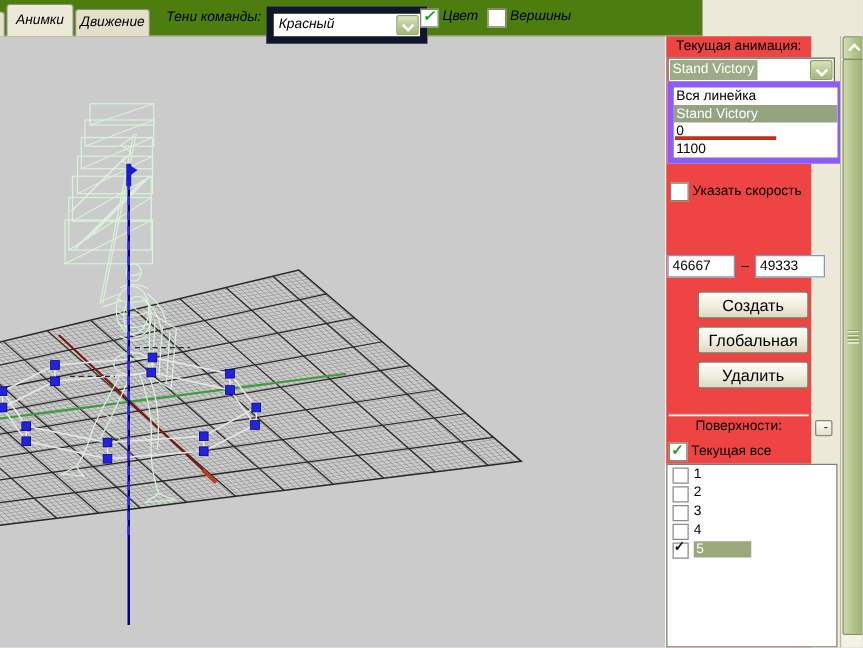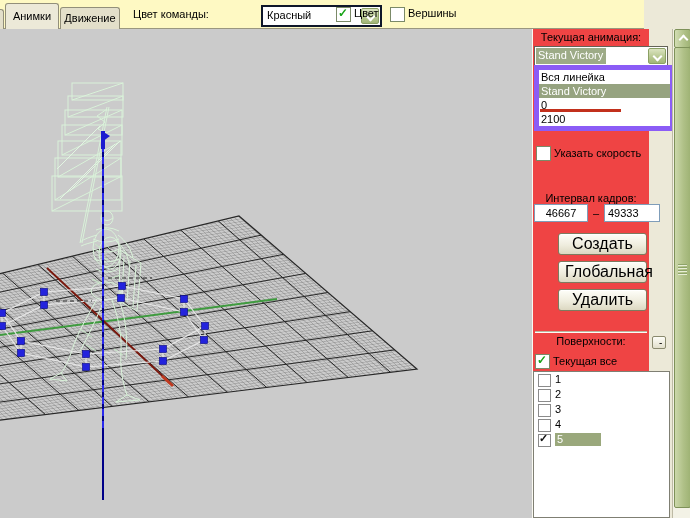--- a/index.html
+++ b/index.html
@@ -1,29 +1,29 @@
 <!DOCTYPE html>
 <html><head>
 <meta charset="utf-8">
 <style>
   html,body{margin:0;padding:0;background:#ece9d8;}
   .app{position:relative;width:690px;height:518px;overflow:hidden;
        font-family:"Liberation Sans",sans-serif;font-size:11px;color:#000;}
 
   
-  .toolbar{position:absolute;left:0;top:0;width:644px;height:28px;
-           background:#fef9c3;border-bottom:1px solid #9a977f;z-index:5;}
+  .toolbar{position:absolute;left:0;top:0;width:562px;height:28px;
+           background:#4d7c0f;border-bottom:1px solid #9a977f;z-index:5;font-style:italic;}
   .tab{position:absolute;border:1px solid #928f7a;border-bottom:none;
        border-radius:3px 3px 0 0;text-align:center;}
   .tab.active{left:5px;top:3px;width:52px;height:25px;line-height:24px;background:#ece9d8;z-index:3;}
   .tab.inactive{left:60px;top:7px;width:58px;height:21px;line-height:20px;background:#e3dfca;}
   .tab-stub{position:absolute;left:0;top:9px;width:3px;height:19px;background:#e3dfca;
             border:1px solid #928f7a;border-left:none;border-bottom:none;border-radius:0 3px 0 0;}
   .tb-label{position:absolute;top:8px;}
-  .combo{position:absolute;background:#fff;border:2px solid #0f172a;margin-left:48px;}
+  .combo{position:absolute;background:#fff;border:6px solid #0f172a;}
   .combo .ctext{position:absolute;left:4px;top:2px;white-space:nowrap;}
   .cbtn{position:absolute;right:1px;top:1px;bottom:1px;width:16px;border-radius:2px;
         background:linear-gradient(180deg,#dbe4c0,#b9c993 55%,#a2b677);
         border:1px solid #8ba064;}
   .chev{position:absolute;left:5px;top:4px;width:5px;height:5px;
         border-right:2px solid #fff;border-bottom:2px solid #fff;transform:rotate(45deg);}
   .chev.up{transform:rotate(-135deg);top:6px;}
   .xpcb{position:absolute;width:13px;height:13px;background:#fff;border:1px solid #7b8a68;}
   .xpcb .mk{position:absolute;left:1px;top:-2px;color:#17a317;font-weight:bold;font-size:12px;}
   .cb-label{position:absolute;top:7px;}
@@ -39,21 +39,21 @@
   .combo1 .sel-text{position:absolute;left:1px;top:1px;bottom:1px;padding:1px 3px 0 2px;
                     background:#9dab87;color:#fff;white-space:nowrap;}
   .ddlist{position:absolute;left:1px;top:36px;width:131px;background:#fff;border:5px solid #8b5cf6;}
   .dd-item{position:relative;height:14px;line-height:14px;padding-left:2px;}
   .dd-item.sel{background:#96a380;color:#fff;}
   .redline{position:absolute;left:1px;bottom:0;width:62%;height:3px;background:#c2301c;}
   .txt{position:absolute;height:14px;background:#fff;border:1px solid #7f9db9;padding:1px 3px;font-size:11px;
        font-family:"Liberation Sans",sans-serif;}
   .btn{position:absolute;left:25px;width:89px;height:22px;border:1px solid #7c7b5f;border-radius:3px;
        background:linear-gradient(180deg,#fefef9,#efedde 55%,#dcd8c2);
-       box-shadow:inset 0 1px 0 #fff;font-family:"Liberation Sans",sans-serif;font-size:16px;}
+       box-shadow:inset 0 1px 0 #fff;font-family:"Liberation Sans",sans-serif;font-size:13px;}
   .divider{position:absolute;left:2px;right:2px;top:302px;height:0;
            border-top:1px solid #b8b5a0;border-bottom:1px solid #fdfcf6;}
   .min-btn{position:absolute;left:119px;top:307px;width:14px;height:13px;border:1px solid #8a8a6e;border-radius:2px;
            background:linear-gradient(180deg,#fdfdf7,#e2dfcb);font-size:10px;line-height:8px;text-align:center;}
   .surf-list{position:absolute;left:0;top:342px;width:135px;height:145px;background:#fff;
              border:1px solid #7f7f73;}
   .srow{position:relative;height:14px;line-height:13px;margin-top:1px;}
   .mini-cb{position:absolute;left:4px;top:1px;width:11px;height:11px;background:#fff;border:1px solid #8b8b8b;}
   .mini-cb .mk{position:absolute;left:0;top:-3px;color:#111;font-weight:bold;font-size:11px;}
   .slabel{position:absolute;left:21px;top:0;}
@@ -71,21 +71,21 @@
 </style>
 </head>
 <body>
 
 <div class="app">
 
   <div class="toolbar">
     <div class="tab-stub"></div>
     <div class="tab active">Анимки</div>
     <div class="tab inactive">Движение</div>
-    <span class="tb-label" style="left:133px">Цвет команды:</span>
+    <span class="tb-label" style="left:133px">Тени команды:</span>
     <div class="combo" style="left:213px;top:5px;width:117px;height:18px">
       <span class="ctext">Красный</span>
       <span class="cbtn">
           <i class="chev"></i>
         </span>
     </div>
     <span class="xpcb" style="left:336px;top:7px">
       <span class="mk">✓</span>
     </span>
     <span class="cb-label" style="left:354px">Цвет</span>
@@ -224,28 +224,27 @@
         </span>
     </div>
 
     <div class="ddlist">
       <div class="dd-item">Вся линейка</div>
       <div class="dd-item sel">Stand Victory</div>
       <div class="dd-item">
         <span>0</span>
         <i class="redline"></i>
       </div>
-      <div class="dd-item">2100</div>
+      <div class="dd-item">1100</div>
     </div>
 
     <span class="xpcb" style="left:3px;top:117px"></span>
     <span style="position:absolute;left:21px;top:118px">Указать скорость</span>
 
-    <div class="p-label" style="top:163px">Интервал кадров:</div>
-    <input class="txt" style="left: 1px; top: 175px; width: 46px; text-align: center;" value="46667">
+    <input class="txt" style="left: 1px; top: 175px; width: 46px;" value="46667">
     <span style="position:absolute;left:60px;top:178px">–</span>
     <input class="txt" style="left: 71px; top: 175px; width: 48px;" value="49333">
 
     <button class="btn" style="top:204px">Создать</button>
     <button class="btn" style="top:232px">Глобальная</button>
     <button class="btn" style="top:260px">Удалить</button>
 
     <div class="divider"></div>
     <div class="p-label" style="top:306px">Поверхности:</div>
     <button class="min-btn">-</button>

